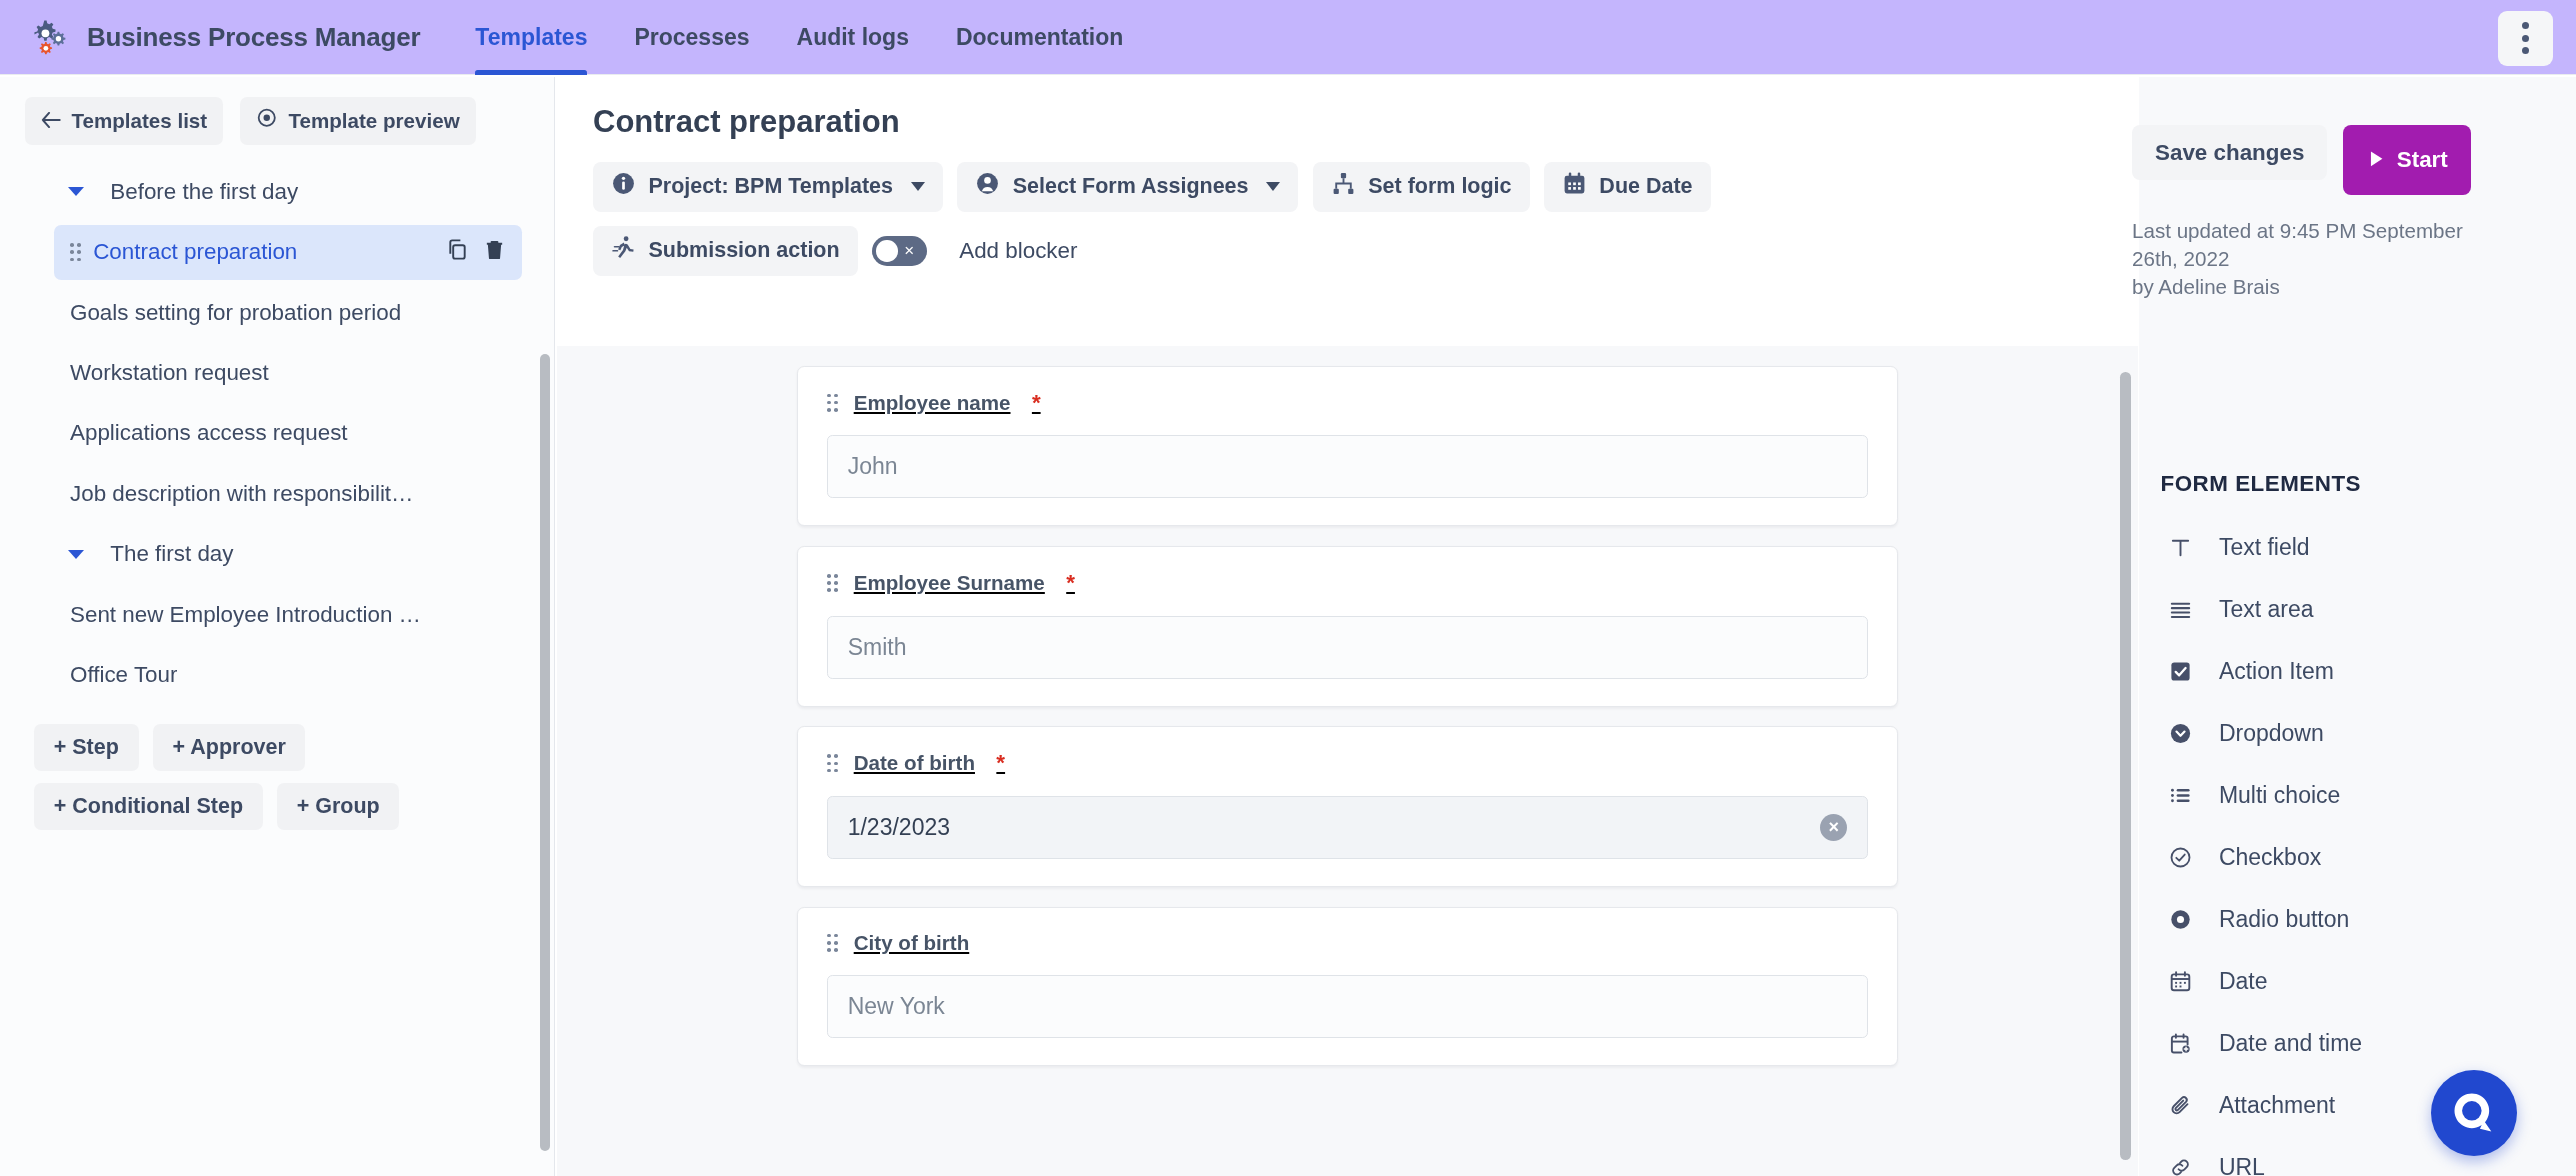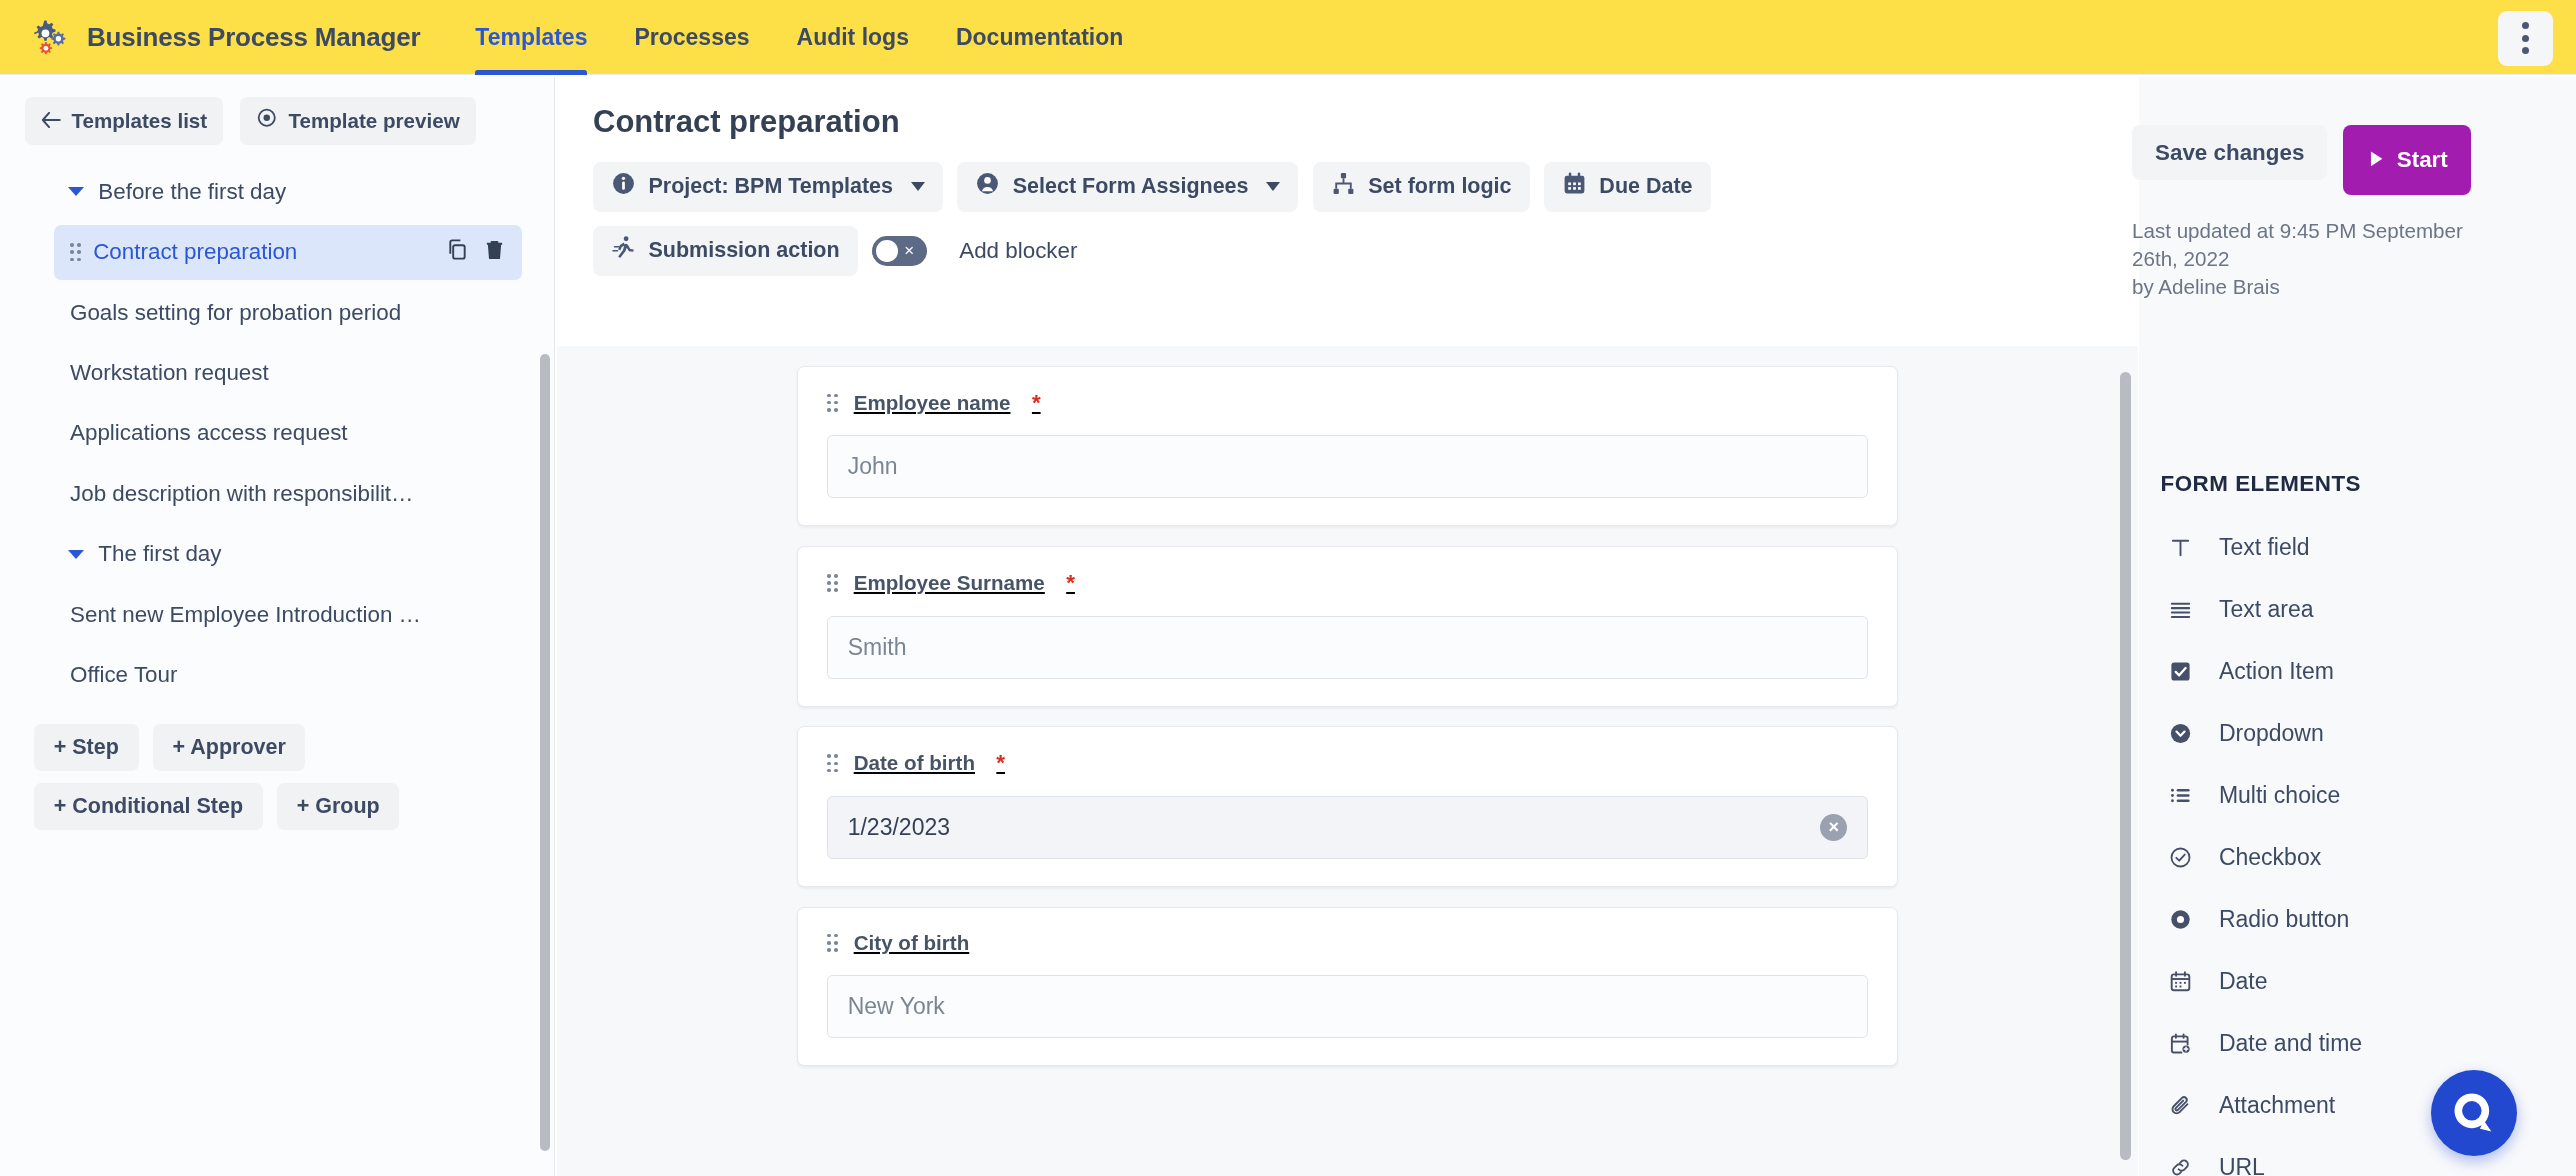--- a/index.html
+++ b/index.html
@@ -7,21 +7,21 @@
     width: 2576px; height: 1176px;
     font-family: "Liberation Sans", sans-serif;
     background: #ffffff;
     overflow: hidden;
   }
   body { position: relative; }
 
   
   #topnav {
     position: absolute; top: 0; left: 0; width: 2576px; height: 75px;
-    background: #fde047;
+    background: #c4b5fd;
     border-bottom: 1.8px solid #e9ecef;
     display: flex; align-items: center;
   }
   #brand { display: flex; align-items: center; margin-left: 30px; }
   #brand-logo { width: 41px; height: 41px; position: relative; }
   #brand-title {
     margin-left: 16px; font-size: 26px; font-weight: bold; color: #3d4a63;
     letter-spacing: -0.2px;
   }
   #nav-tabs { display: flex; align-items: center; margin-left: 55px; height: 75px; }
@@ -58,21 +58,21 @@
     white-space: nowrap;
   }
   #tmpl-name {
     margin: 30px 0 0 25px; font-size: 25px; font-weight: bold; color: #344054;
   }
   #step-list { margin-top: 19.7px; }
   .group-row {
     display: flex; align-items: center; gap: 14.3px;
     height: 55px; padding-left: 68px; cursor: pointer;
   }
-  .group-label { font-size: 22.4px; color: #3d4a63; }
+  .group-label { font-size: 22.4px; color: #3d4a63; margin-left: 12px; }
   .chev {
     width: 0; height: 0; border-left: 8px solid transparent; border-right: 8px solid transparent;
     border-top: 9.8px solid #2b56d4;
   }
   .step-row {
     height: 55px; display: flex; align-items: center;
     margin: 5.4px 32px 5.4px 54px; padding: 0 16px; border-radius: 7.2px;
     font-size: 22.4px; color: #3d4a63; cursor: pointer; position: relative;
   }
   .step-row.selected { background: #dbe6fb; color: #2b56d4; }

